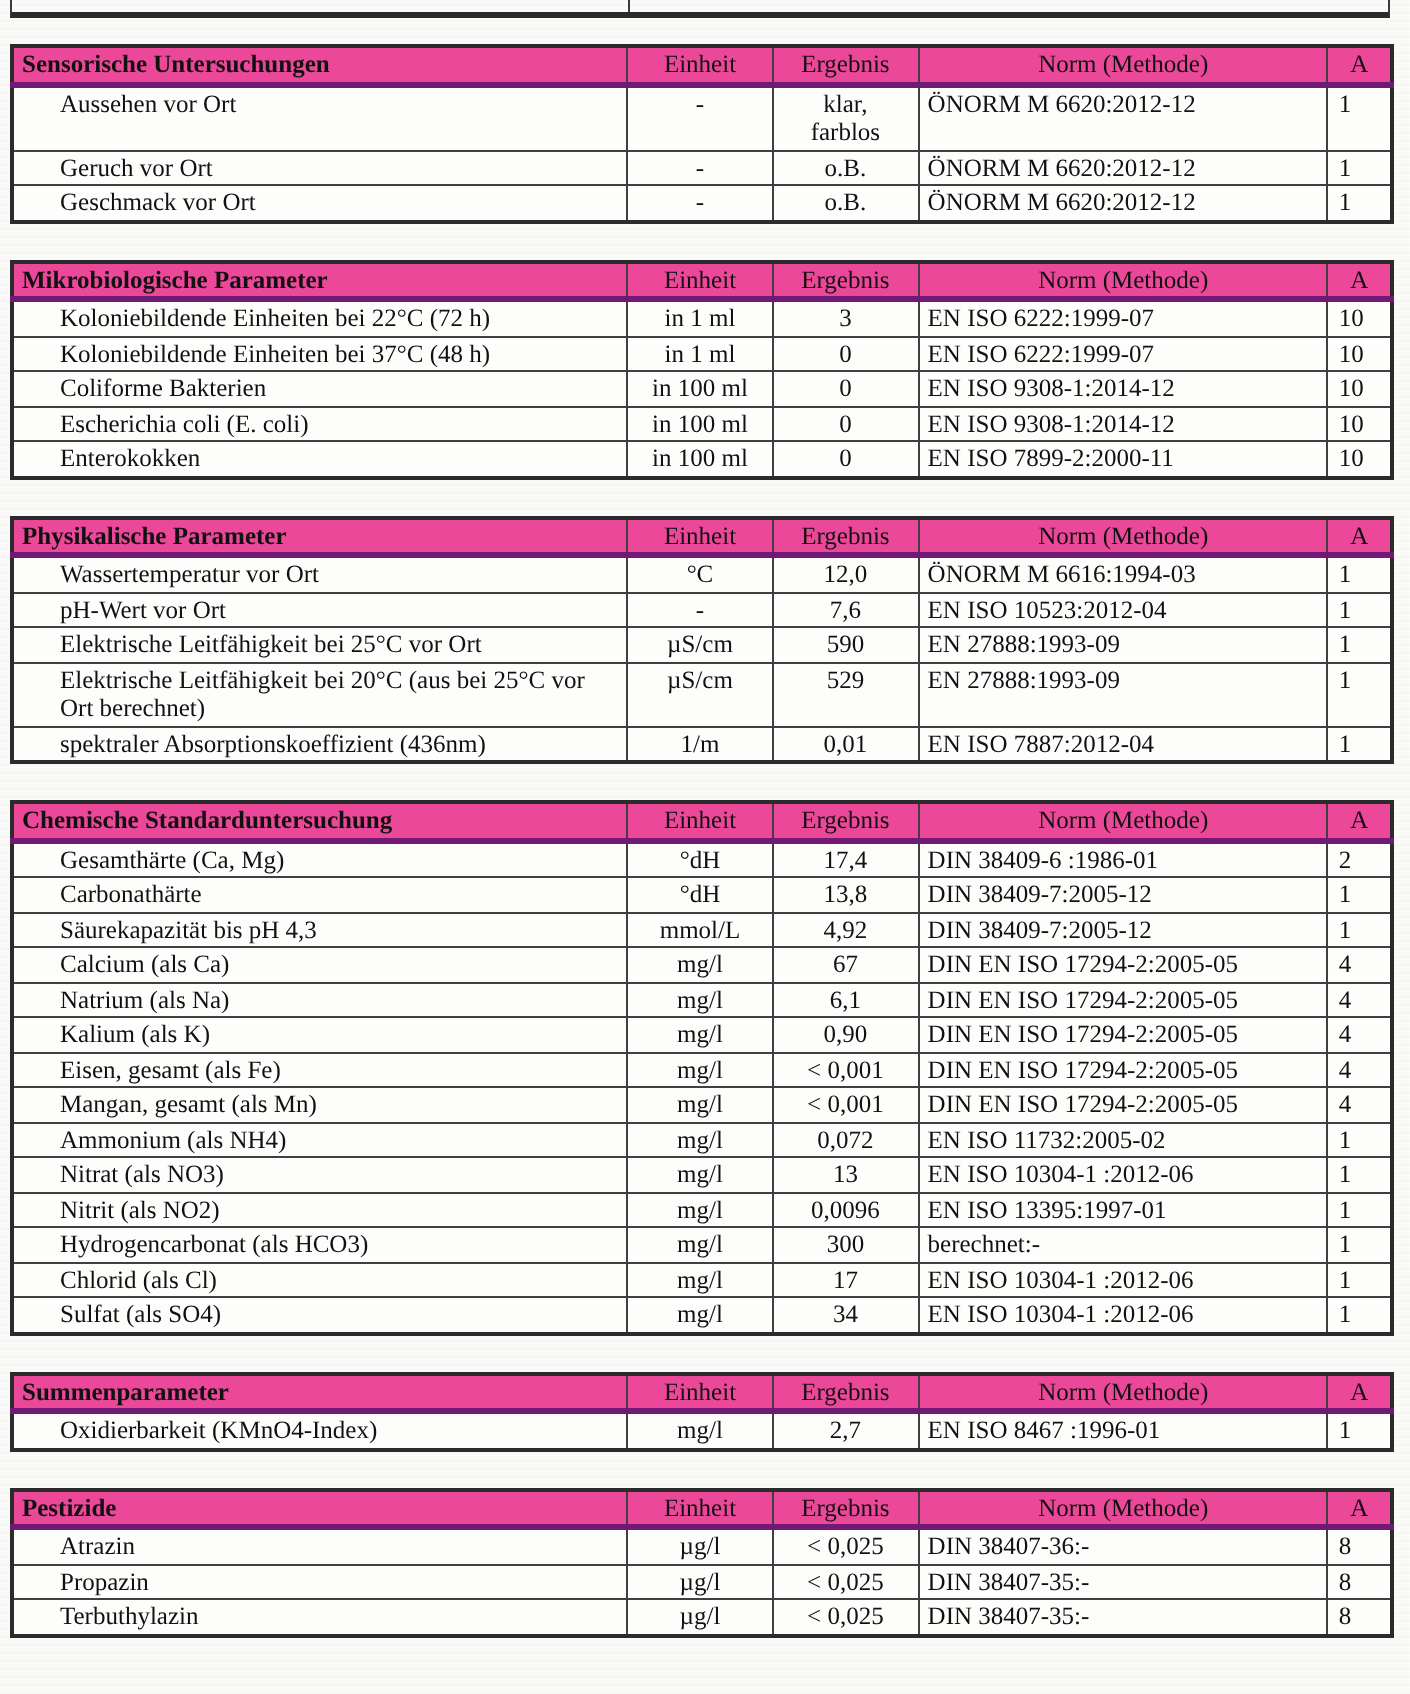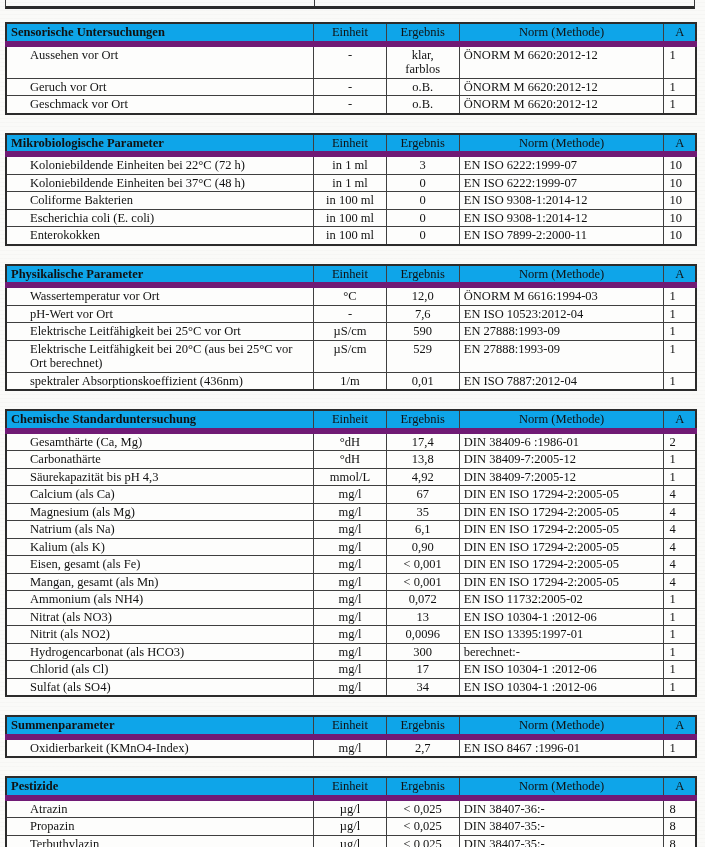--- a/index.html
+++ b/index.html
@@ -44,24 +44,24 @@
 
   th,td{
     border:1px solid #3f3f3f;
     font-size:12.5px;
     line-height:14.5px;
     padding:1px 4px;
     vertical-align:top;
     overflow:hidden;
   }
   thead th{
-    background:#0ea5e9;
+    background:#ec4899;
     font-weight:normal;
     text-align:center;
-    border-bottom:6px solid #701a75;
+    border-bottom:3px solid #701a75;
   }
   thead th.c-name{
     text-align:left;
     font-weight:bold;
   }
   td.c-name{text-align:left;padding-left:23px;}
   td.c-unit{text-align:center;}
   td.c-res{text-align:center;white-space:pre-line;}
   td.c-norm{text-align:left;font-family:Liberation Serif, serif;}
   td.c-a{text-align:left;padding-left:5px;}
@@ -268,27 +268,20 @@
     <td class="c-a">1</td>
   </tr>
           <tr>
     <td class="c-name">Calcium (als Ca)</td>
     <td class="c-unit">mg/l</td>
     <td class="c-res">67</td>
     <td class="c-norm">DIN EN ISO 17294-2:2005-05</td>
     <td class="c-a">4</td>
   </tr>
           <tr>
-    <td class="c-name">Magnesium (als Mg)</td>
-    <td class="c-unit">mg/l</td>
-    <td class="c-res">35</td>
-    <td class="c-norm">DIN EN ISO 17294-2:2005-05</td>
-    <td class="c-a">4</td>
-  </tr>
-          <tr>
     <td class="c-name">Natrium (als Na)</td>
     <td class="c-unit">mg/l</td>
     <td class="c-res">6,1</td>
     <td class="c-norm">DIN EN ISO 17294-2:2005-05</td>
     <td class="c-a">4</td>
   </tr>
           <tr>
     <td class="c-name">Kalium (als K)</td>
     <td class="c-unit">mg/l</td>
     <td class="c-res">0,90</td>

